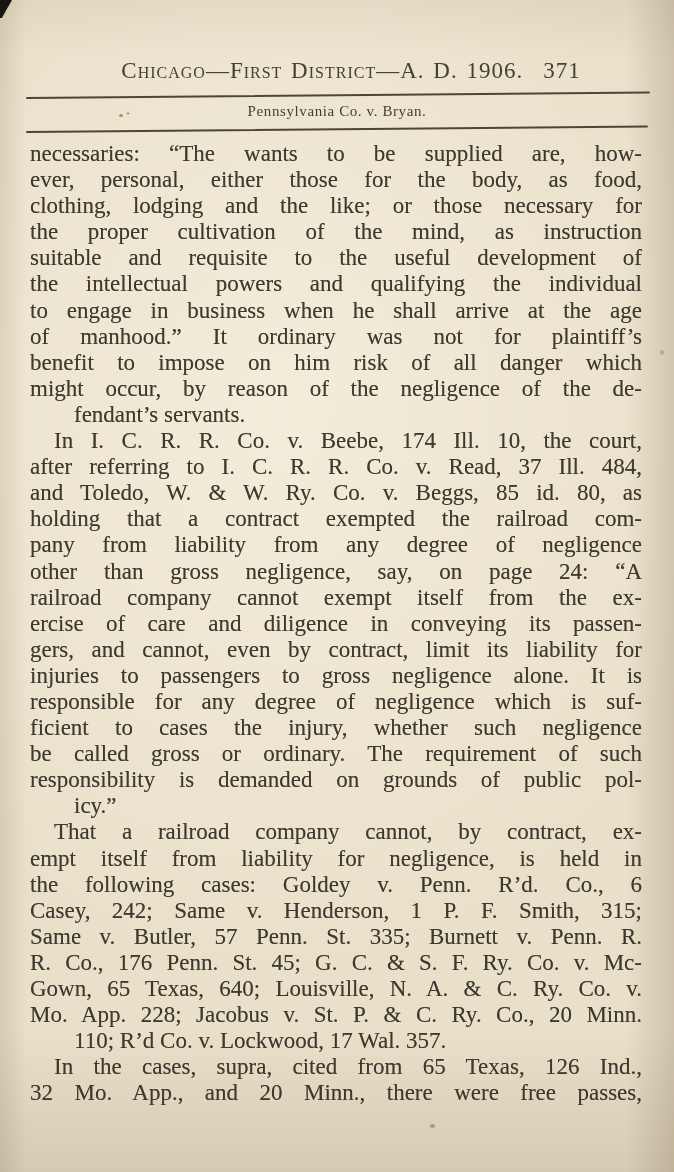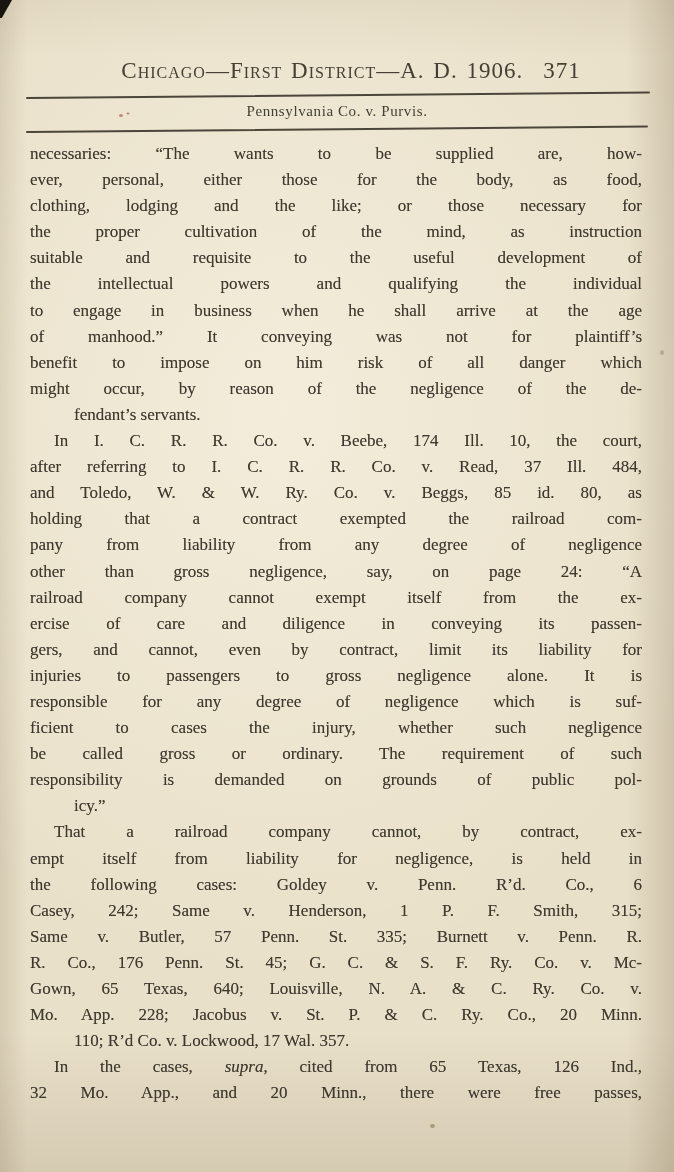--- a/index.html
+++ b/index.html
@@ -90,61 +90,61 @@
     width: 4px; height: 5px;
     background: #a49472;
     border-radius: 50%;
     opacity: 0.6;
   }
 
   .body-text {
     position: absolute;
     top: 141px; left: 30px;
     width: 612px;
-    font-size: 17px;
+    font-size: 23px;
     color: #3e382f;
     text-shadow: 0 0 0.5px rgba(62,56,47,0.45);
   }
   .line {
     height: 26.1px;
     line-height: 26.1px;
     text-align: justify;
     text-align-last: justify;
     white-space: normal;
   }
   .line.last { text-align-last: left; margin-left: 44px; }
   .line.indent { text-indent: 24px; }
-  .italic { font-style: italic; }
+  .italic { }
 </style>
 </head>
 <body>
 
 <div class="corner-mark"></div>
 
 <div class="page-header">
   <span class="title">Chicago—First District—A. D. 1906.</span><span class="pagenum">371</span>
 </div>
 
 <div class="rule rule-top"></div>
 
-<div class="running-head">Pennsylvania Co. v. Purvis.</div>
+<div class="running-head">Pennsylvania Co. v. Bryan.</div>
 
 <div class="red-speck"></div>
 
 <div class="rule rule-bottom"></div>
 
 <div class="body-text">
     <div class="line"><span>necessaries:  “The wants to be supplied are, how-</span></div>
     <div class="line"><span>ever, personal, either those for the body, as food,</span></div>
     <div class="line"><span>clothing, lodging and the like; or those necessary for</span></div>
     <div class="line"><span>the proper cultivation of the mind, as instruction</span></div>
     <div class="line"><span>suitable and requisite to the useful development of</span></div>
     <div class="line"><span>the intellectual powers and qualifying the individual</span></div>
     <div class="line"><span>to engage in business when he shall arrive at the age</span></div>
-    <div class="line"><span>of manhood.”  It conveying was not for plaintiff’s</span></div>
+    <div class="line"><span>of manhood.”  It ordinary was not for plaintiff’s</span></div>
     <div class="line"><span>benefit to impose on him risk of all danger which</span></div>
     <div class="line"><span>might occur, by reason of the negligence of the de-</span></div>
     <div class="line last"><span>fendant’s servants.</span></div>
     <div class="line indent"><span>In I. C. R. R. Co. v. Beebe, 174 Ill. 10, the court,</span></div>
     <div class="line"><span>after referring to I. C. R. R. Co. v. Read, 37 Ill. 484,</span></div>
     <div class="line"><span>and Toledo, W. &amp; W. Ry. Co. v. Beggs, 85 id. 80, as</span></div>
     <div class="line"><span>holding that a contract exempted the railroad com-</span></div>
     <div class="line"><span>pany from liability from any degree of negligence</span></div>
     <div class="line"><span>other than gross negligence, say, on page 24:  “A</span></div>
     <div class="line"><span>railroad company cannot exempt itself from the ex-</span></div>

